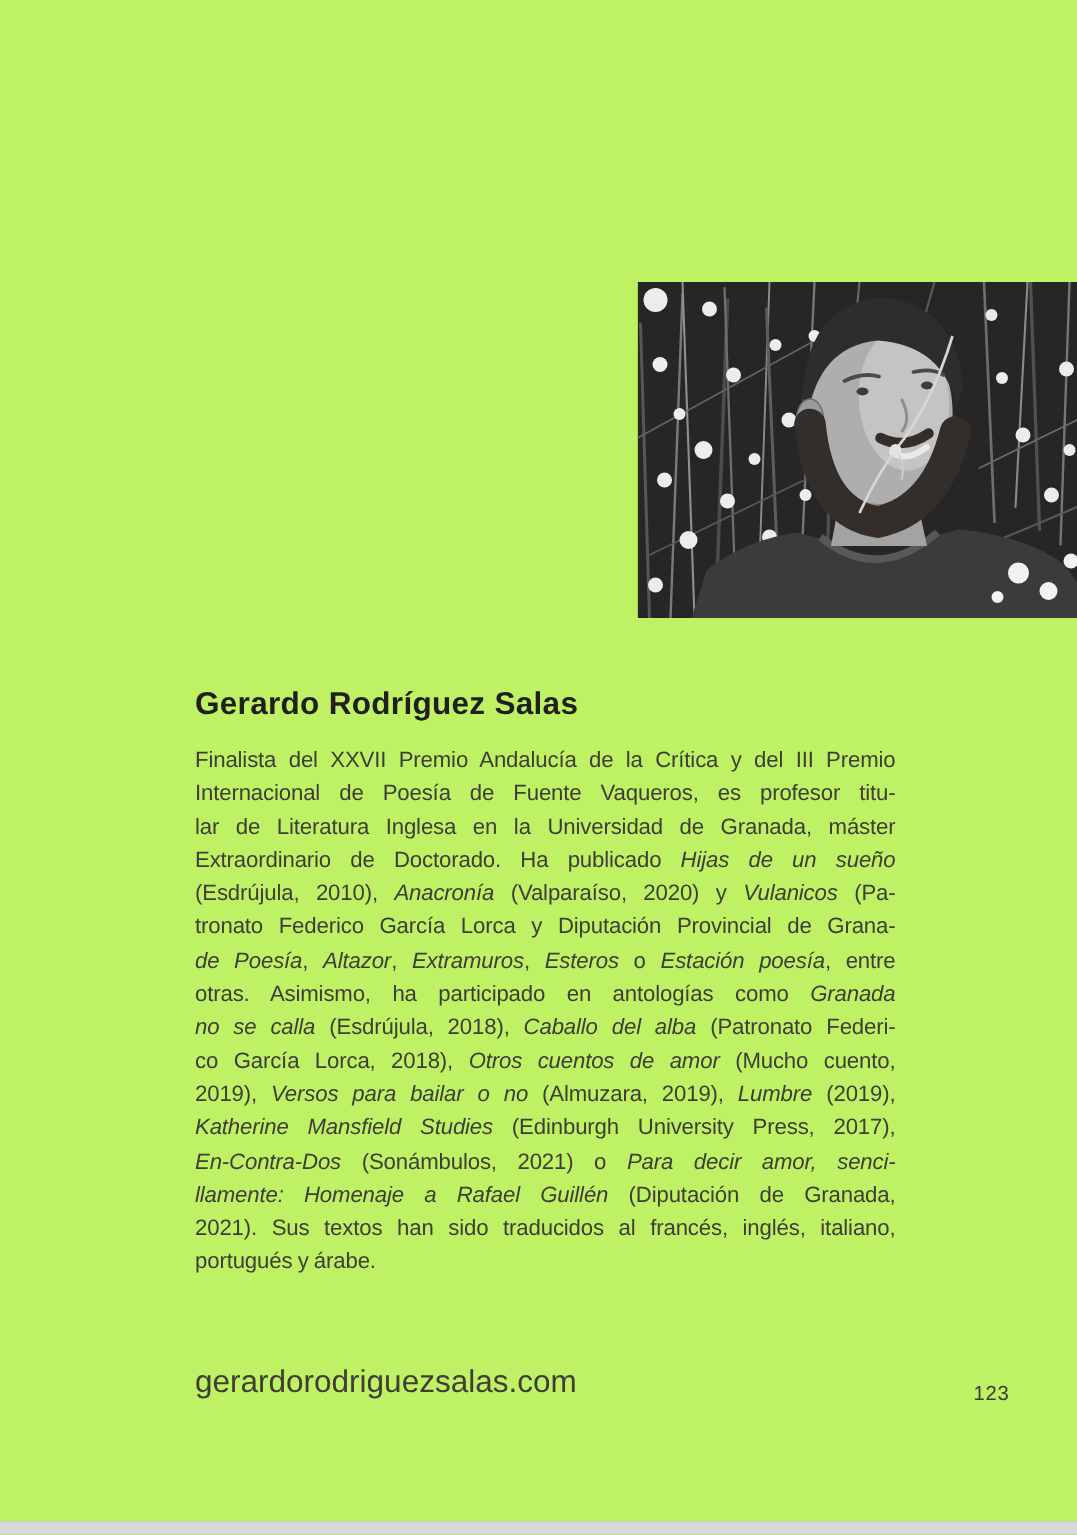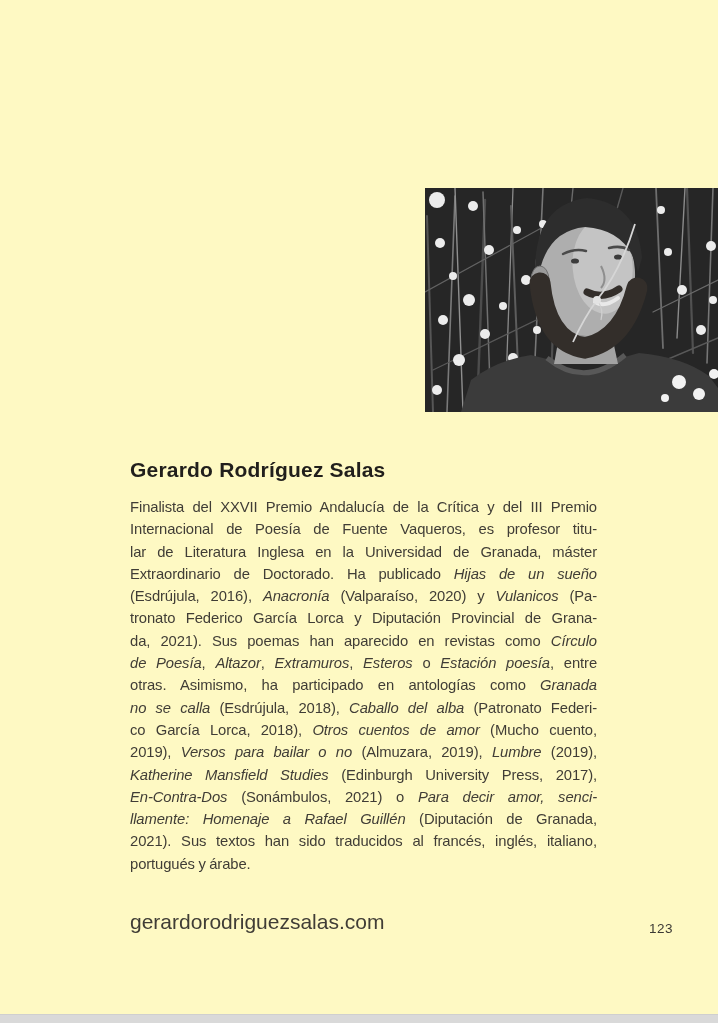--- a/index.html
+++ b/index.html
@@ -4,21 +4,21 @@
 <style>
   html, body { margin: 0; padding: 0; }
   body {
     font-family: "Liberation Sans", sans-serif;
     background: #888;
   }
   .page {
     position: relative;
     width: 718px;
     height: 1023px;
-    background: #fef9c3;
+    background: #bef264;
     overflow: hidden;
   }
   .photo {
     position: absolute;
     left: 425px;
     top: 188px;
     width: 293px;
     height: 224px;
     overflow: hidden;
   }
@@ -174,23 +174,22 @@
     </svg>
   </div>
 
   <h1 class="heading">Gerardo Rodríguez Salas</h1>
 
   <div class="paragraph">
       <div class="line"><span>Finalista del XXVII Premio Andalucía de la Crítica y del III Premio</span></div>
       <div class="line"><span>Internacional de Poesía de Fuente Vaqueros, es profesor titu-</span></div>
       <div class="line"><span>lar de Literatura Inglesa en la Universidad de Granada, máster</span></div>
       <div class="line"><span>Extraordinario de Doctorado. Ha publicado </span><em>Hijas de un sueño</em></div>
-      <div class="line"><span>(Esdrújula, 2016), </span><em>Anacronía</em><span> (Valparaíso, 2020) y </span><em>Vulanicos</em><span> (Pa-</span></div>
+      <div class="line"><span>(Esdrújula, 2010), </span><em>Anacronía</em><span> (Valparaíso, 2020) y </span><em>Vulanicos</em><span> (Pa-</span></div>
       <div class="line"><span>tronato Federico García Lorca y Diputación Provincial de Grana-</span></div>
-      <div class="line"><span>da, 2021). Sus poemas han aparecido en revistas como </span><em>Círculo</em></div>
       <div class="line"><em>de Poesía</em><span>, </span><em>Altazor</em><span>, </span><em>Extramuros</em><span>, </span><em>Esteros</em><span> o </span><em>Estación poesía</em><span>, entre</span></div>
       <div class="line"><span>otras. Asimismo, ha participado en antologías como </span><em>Granada</em></div>
       <div class="line"><em>no se calla</em><span> (Esdrújula, 2018), </span><em>Caballo del alba</em><span> (Patronato Federi-</span></div>
       <div class="line"><span>co García Lorca, 2018), </span><em>Otros cuentos de amor</em><span> (Mucho cuento,</span></div>
       <div class="line"><span>2019), </span><em>Versos para bailar o no</em><span> (Almuzara, 2019), </span><em>Lumbre</em><span> (2019),</span></div>
       <div class="line"><em>Katherine Mansfield Studies</em><span> (Edinburgh University Press, 2017),</span></div>
       <div class="line"><em>En-Contra-Dos</em><span> (Sonámbulos, 2021) o </span><em>Para decir amor, senci-</em></div>
       <div class="line"><em>llamente: Homenaje a Rafael Guillén</em><span> (Diputación de Granada,</span></div>
       <div class="line"><span>2021). Sus textos han sido traducidos al francés, inglés, italiano,</span></div>
       <div class="line last"><span>portugués y árabe.</span></div>

